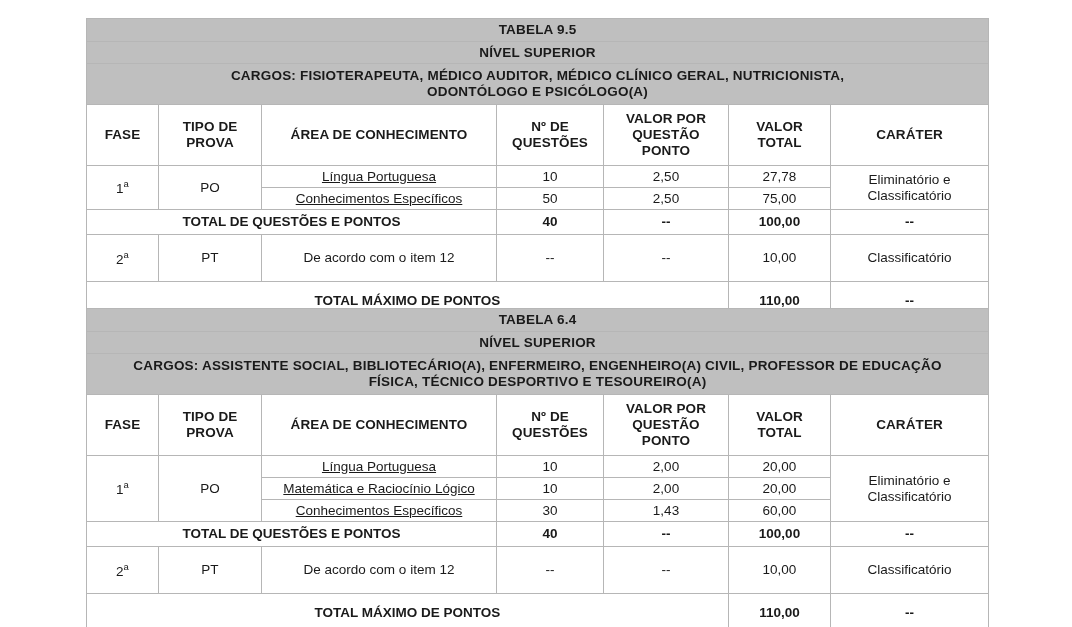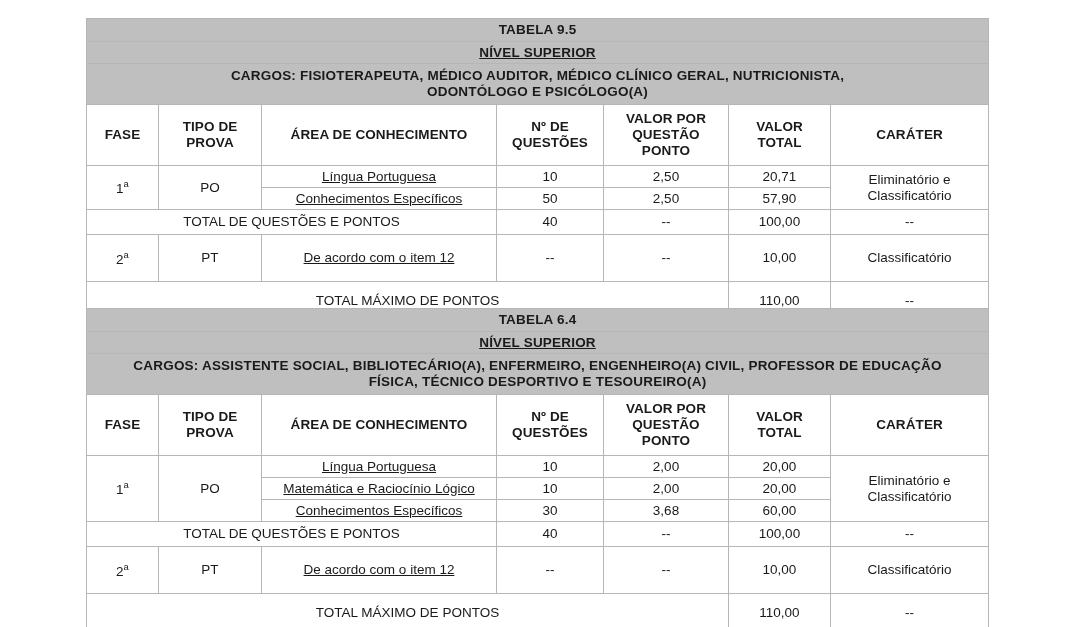--- a/index.html
+++ b/index.html
@@ -48,21 +48,21 @@
   td.band {
     background: #bfbfbf;
     color: #ffffff;
     font-weight: bold;
     text-align: center;
     border: none;
     border-bottom: 1px solid #cfcfcf;
     letter-spacing: 0.2px;
   }
   td.band-title { font-size: 14px; height: 22px; }
-  td.band-level { font-size: 13.5px; height: 21px; text-decoration: underline; }
+  td.band-level { font-size: 13.5px; height: 21px; }
   td.band-cargos {
     font-size: 13.5px;
     height: 40px;
     padding: 1px 14px 3px 14px;
     line-height: 1.22;
     border-bottom: none;
   }
 
   
   td.colhead {
@@ -74,24 +74,24 @@
     letter-spacing: 0.1px;
   }
 
   
   td.cell { height: 21px; padding: 1px 4px; }
   td.subject {
     text-align: left;
     padding-left: 12px;
     text-decoration: underline;
   }
-  td.area-center { text-align: center; text-decoration: underline; }
+  td.area-center { text-align: center; }
   td.phase { font-size: 13.5px; }
   td.total-label {
-    font-weight: normal;
+    font-weight: bold;
     text-align: center;
     height: 24px;
   }
   td.tall { height: 46px; }
   td.tallmax { height: 38px; }
   .sup { font-size: 9.5px; vertical-align: super; }
 
   
   col.c-fase   { width: 72px; }
   col.c-tipo   { width: 103px; }
@@ -155,31 +155,31 @@
         </tr>
 
         <tr>
           <td class="cell phase" rowspan="2">
             <span>1</span><span class="sup">a</span>
           </td>
           <td class="cell" rowspan="2">PO</td>
           <td class="cell subject">Língua Portuguesa</td>
           <td class="cell">10</td>
           <td class="cell">2,50</td>
-          <td class="cell">20,71</td>
+          <td class="cell">27,78</td>
           <td class="cell" rowspan="2">
             <div>Eliminatório e</div>
             <div>Classificatório</div>
           </td>
         </tr>
         <tr>
           <td class="cell subject">Conhecimentos Específicos</td>
           <td class="cell">50</td>
           <td class="cell">2,50</td>
-          <td class="cell">57,90</td>
+          <td class="cell">75,00</td>
         </tr>
 
         <tr>
           <td class="total-label" colspan="3">TOTAL DE QUESTÕES E PONTOS</td>
           <td class="total-label">40</td>
           <td class="total-label">--</td>
           <td class="total-label">100,00</td>
           <td class="total-label">--</td>
         </tr>
 
@@ -268,21 +268,21 @@
         </tr>
         <tr>
           <td class="cell subject">Matemática e Raciocínio Lógico</td>
           <td class="cell">10</td>
           <td class="cell">2,00</td>
           <td class="cell">20,00</td>
         </tr>
         <tr>
           <td class="cell subject">Conhecimentos Específicos</td>
           <td class="cell">30</td>
-          <td class="cell">3,68</td>
+          <td class="cell">1,43</td>
           <td class="cell">60,00</td>
         </tr>
 
         <tr>
           <td class="total-label" colspan="3">TOTAL DE QUESTÕES E PONTOS</td>
           <td class="total-label">40</td>
           <td class="total-label">--</td>
           <td class="total-label">100,00</td>
           <td class="total-label">--</td>
         </tr>

